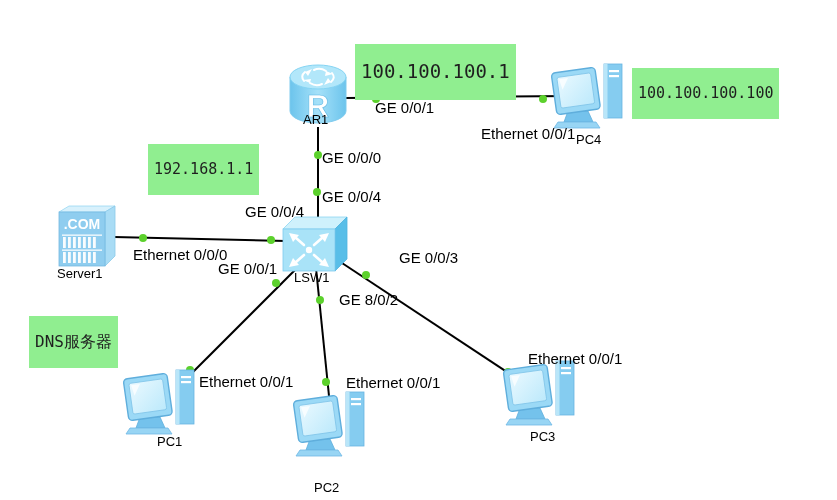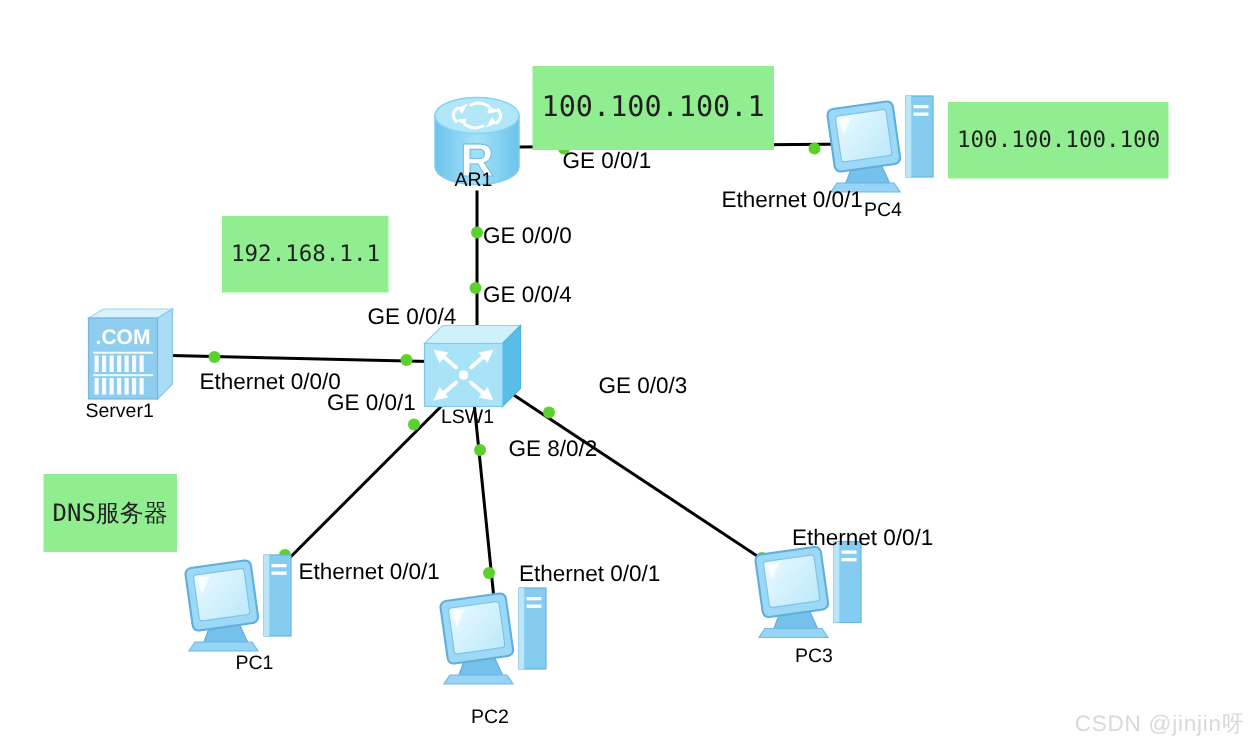--- a/index.html
+++ b/index.html
@@ -154,35 +154,34 @@
         <use href="#sym-pc" x="506" y="361"></use>
         <use href="#sym-pc" x="554" y="64"></use>
       </g>
   </svg>
 
   <div id="labels-layer">
       <div class="device-label" style="left: 303px; top: 113px;">AR1</div>
       <div class="device-label" style="left: 294px; top: 271px;">LSW1</div>
       <div class="device-label" style="left: 57px; top: 267px;">Server1</div>
       <div class="device-label" style="left: 144px; top: 435px; margin-left: 13px;">PC1</div>
-      <div class="device-label" style="left: 314px; top: 471px;">PC2</div>
+      <div class="device-label" style="left: 314px; top: 481px;">PC2</div>
       <div class="device-label" style="left: 530px; top: 430px;">PC3</div>
       <div class="device-label" style="left: 576px; top: 133px;">PC4</div>
       <div class="port-label" style="left: 375px; top: 100px;">GE 0/0/1</div>
       <div class="port-label" style="left: 481px; top: 126px;">Ethernet 0/0/1</div>
       <div class="port-label" style="left: 322px; top: 150px;">GE 0/0/0</div>
       <div class="port-label" style="left: 322px; top: 189px;">GE 0/0/4</div>
       <div class="port-label" style="left: 245px; top: 204px;">GE 0/0/4</div>
       <div class="port-label" style="left: 133px; top: 247px;">Ethernet 0/0/0</div>
       <div class="port-label" style="left: 218px; top: 261px;">GE 0/0/1</div>
       <div class="port-label" style="left: 339px; top: 292px;">GE 8/0/2</div>
       <div class="port-label" style="left: 399px; top: 250px;">GE 0/0/3</div>
       <div class="port-label" style="left: 199px; top: 374px;">Ethernet 0/0/1</div>
       <div class="port-label" style="left: 346px; top: 375px;">Ethernet 0/0/1</div>
       <div class="port-label" style="left: 528px; top: 351px;">Ethernet 0/0/1</div>
       <div class="annotation" style="left: 355px; top: 44px; font-size: 19px;">100.100.100.1</div>
       <div class="annotation" style="left: 632px; top: 68px; font-size: 15px;">100.100.100.100</div>
       <div class="annotation" style="left: 148px; top: 144px; font-size: 15px;">192.168.1.1</div>
       <div class="annotation" style="left: 29px; top: 316px; font-size: 16px;">DNS服务器</div>
     </div>
 
-  <div class="watermark">CSDN @jinjin呀</div>
 </div>
 
 </body></html>

